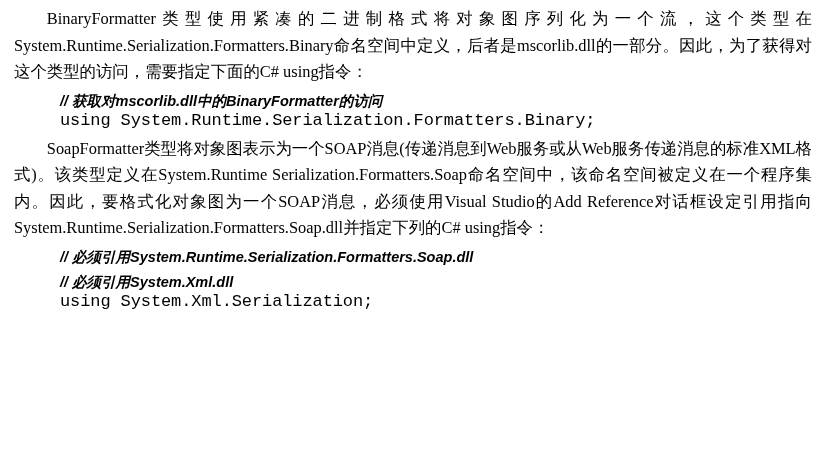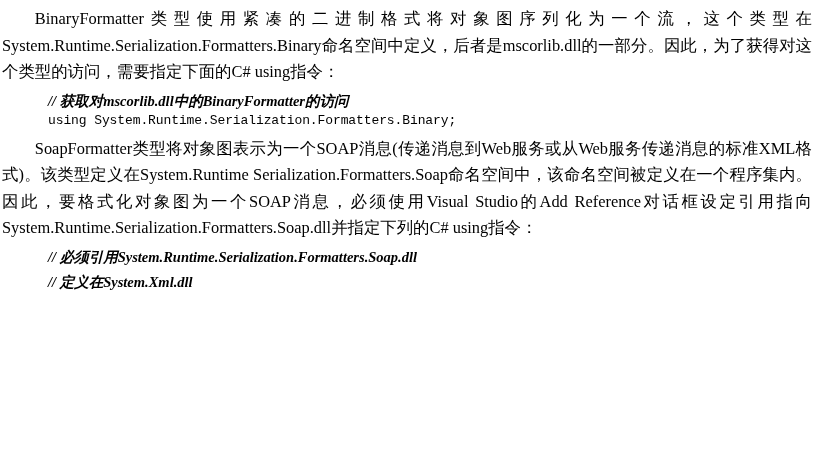--- a/index.html
+++ b/index.html
@@ -11,48 +11,48 @@
     height: 460px;
     background: #ffffff;
     font-family: "Liberation Serif", serif;
     color: #000000;
     overflow: hidden;
   }
   .page {
     position: relative;
     width: 830px;
     height: 460px;
-    padding: 6px 18px 0 2px;
+    padding: 6px 18px 0 14px;
     box-sizing: border-box;
   }
   p.body-para {
     margin: 0 0 2px 0;
     font-size: 16.4px;
     line-height: 26.5px;
     text-align: justify;
     text-justify: inter-ideograph;
     text-indent: 2em;
     letter-spacing: 0px;
     font-family: "Liberation Serif", serif;
   }
   .code-block {
     margin: 6px 0 6px 0;
     padding-left: 46px;
   }
   .code-comment {
-    font-family: Liberation Serif, serif;
+    font-family: Liberation Sans, sans-serif;
     font-weight: bold;
     font-style: italic;
     font-size: 14.5px;
     line-height: 19px;
     white-space: nowrap;
   }
   .code-line {
     font-family: "Liberation Mono", monospace;
-    font-size: 13px;
+    font-size: 17px;
     line-height: 19px;
     white-space: nowrap;
     letter-spacing: -0.1px;
   }
 </style>
 </head>
 <body>
 
 <div class="page">
 
@@ -64,16 +64,17 @@
   </div>
 
   <p class="body-para">SoapFormatter类型将对象图表示为一个SOAP消息(传递消息到Web服务或从Web服务传递消息的标准XML格式)。该类型定义在System.Runtime Serialization.Formatters.Soap命名空间中，该命名空间被定义在一个程序集内。因此，要格式化对象图为一个SOAP消息，必须使用Visual Studio的Add Reference对话框设定引用指向System.Runtime.Serialization.Formatters.Soap.dll并指定下列的C# using指令：</p>
 
   <div class="code-block">
     <div class="code-comment">// 必须引用System.Runtime.Serialization.Formatters.Soap.dll</div>
   </div>
 
 
   <div class="code-block">
-    <div class="code-comment">// 定义在System.Xml.dll</div>
+    <div class="code-comment">// 必须引用System.Xml.dll</div>
+    <div class="code-line">using System.Xml.Serialization;</div>
   </div>
 
 </div>
 
 </body></html>

